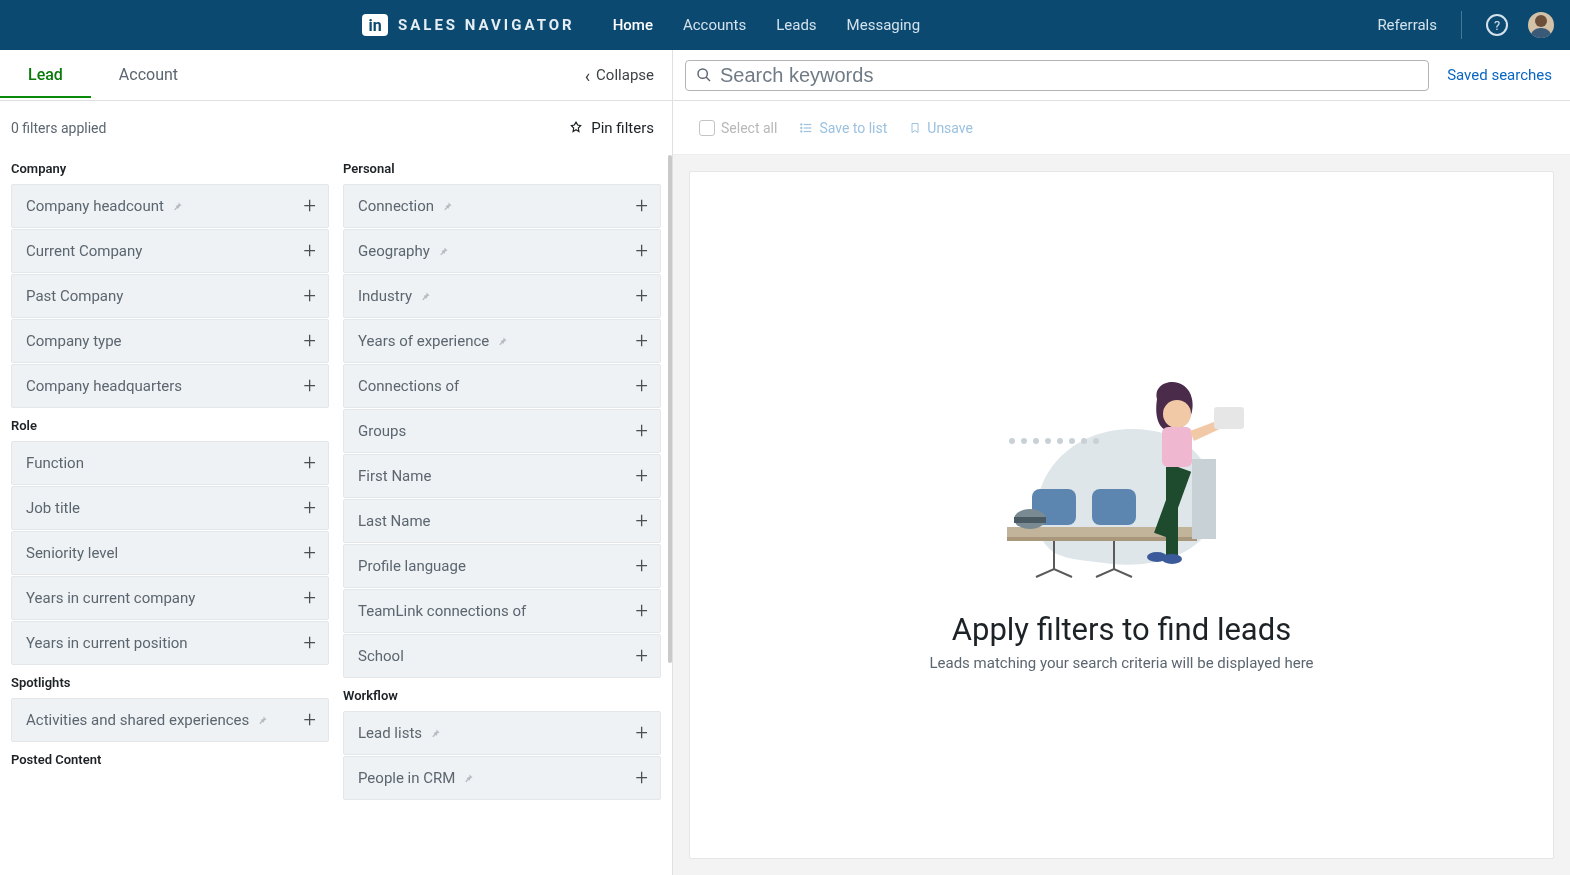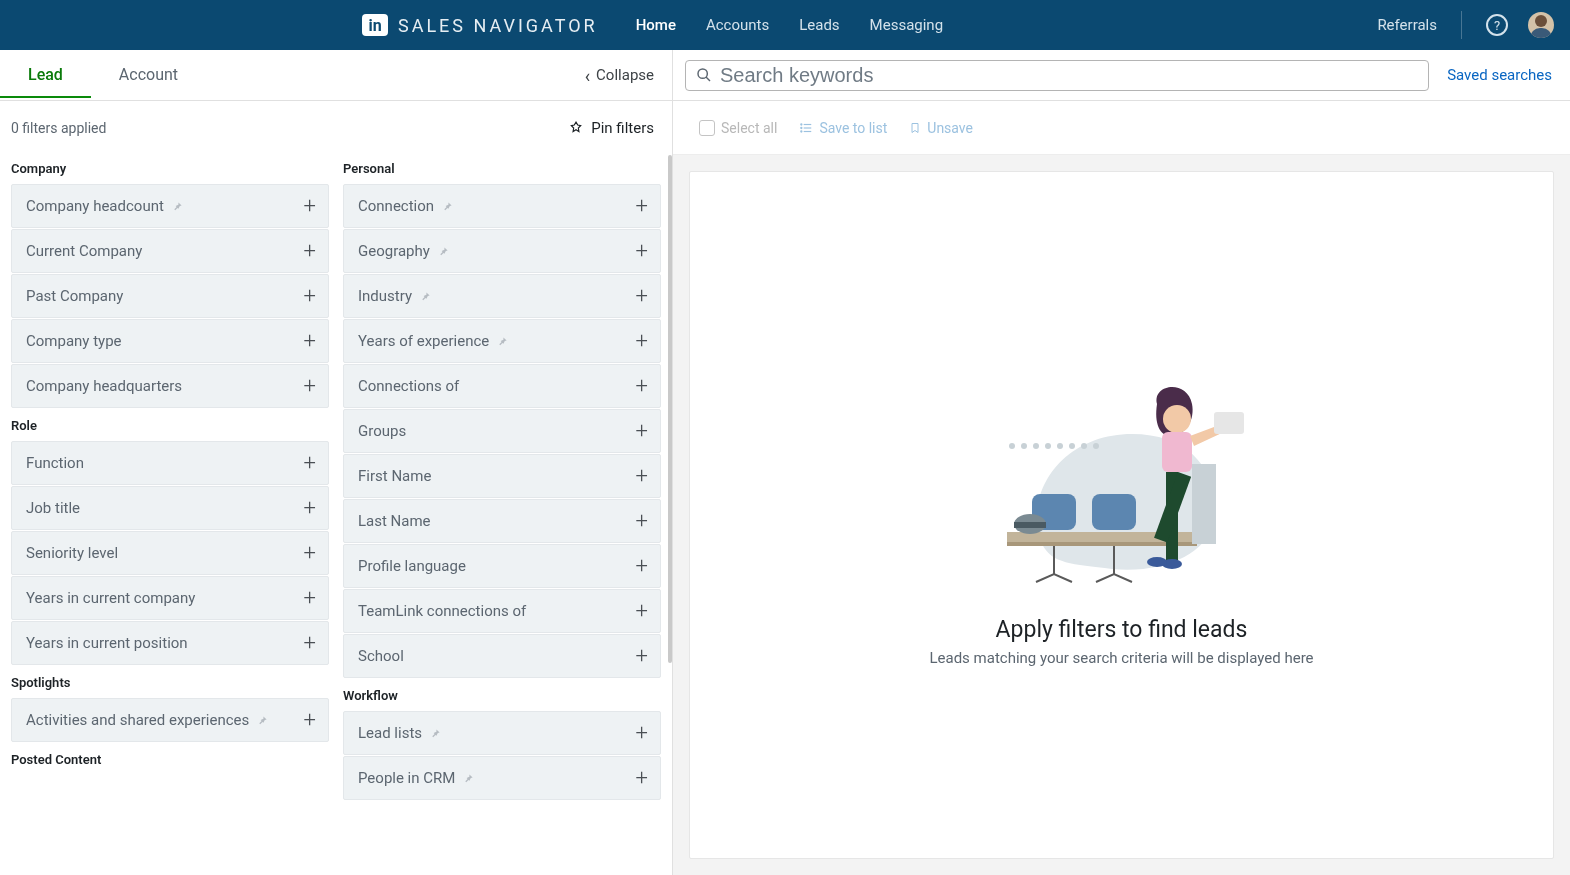--- a/index.html
+++ b/index.html
@@ -24,23 +24,23 @@
   }
   .nav-left { display: flex; align-items: center; margin-left: 346px; gap: 28px; }
   .brand { display: flex; align-items: center; gap: 10px; }
   .brand-logo {
     width: 26px; height: 22px; background: #fff; color: #0b4971;
     border-radius: 4px; display: flex; align-items: center; justify-content: center;
     font-weight: 700; font-size: 16px;
   }
   .brand-text {
     letter-spacing: 3px;
-    font-size: 18px;
+    font-size: 15px;
     color: #e6eef3;
-    font-weight: 400;
+    font-weight: 700;
   }
   .nav-links { display: flex; gap: 30px; margin-left: 10px; }
   .nav-link {
     color: #d4e2eb;
     font-size: 15px;
     cursor: pointer;
   }
   .nav-link.active { color: #fff; font-weight: 500; }
   .nav-right { margin-left: auto; display: flex; align-items: center; gap: 20px; }
   .nav-right .referrals { color: #d4e2eb; font-size: 15px; cursor: pointer; }
@@ -206,21 +206,21 @@
   .results-card {
     background: #fff;
     border: 1px solid #e6e6e6;
     border-radius: 2px;
     flex: 1;
     display: flex; flex-direction: column;
     align-items: center; justify-content: center;
   }
   .illus { width: 260px; height: 240px; }
   .empty-title {
-    font-size: 23px; color: #1d2226; margin-top: 12px; font-weight: 400;
+    font-size: 31px; color: #1d2226; margin-top: 12px; font-weight: 400;
   }
   .empty-sub {
     font-size: 15px; color: #5c6670; margin-top: 6px;
   }
 
   svg { display: block; }
 </style>
 </head>
 <body>
 

